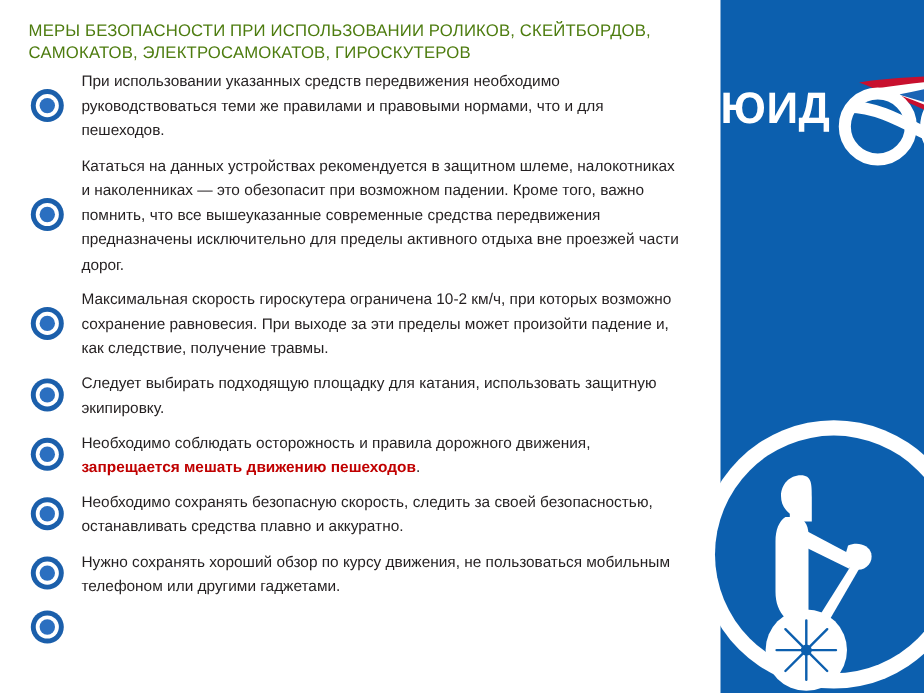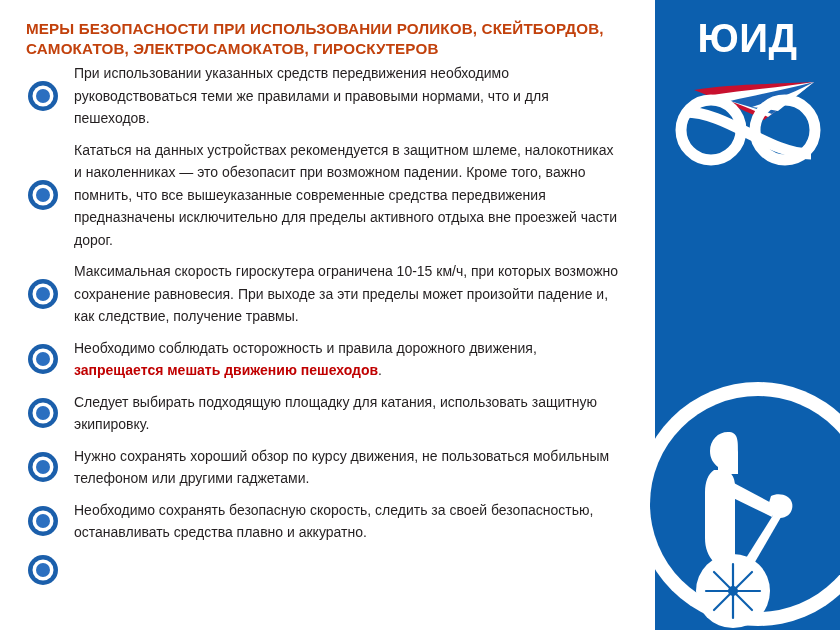--- a/index.html
+++ b/index.html
@@ -30,21 +30,21 @@
   }
 
   
   .logo-block {
     position: absolute;
     top: 18px;
     right: 0;
     width: 185px;
     height: 165px;
     display: flex;
-    flex-direction: column;
+    flex-direction: row;
     align-items: center;
   }
   .logo-word {
     color: #ffffff;
     font-weight: bold;
     font-size: 40px;
     letter-spacing: 0.5px;
     line-height: 1;
     margin: 0 0 4px 0;
     font-family: "Liberation Sans", sans-serif;
@@ -72,23 +72,23 @@
     top: 0;
     width: 655px;
     height: 630px;
   }
   .title {
     position: absolute;
     left: 26px;
     top: 19px;
     width: 600px;
     margin: 0;
-    color: #c2410c;
+    color: #4d7c0f;
     font-size: 15.2px;
-    font-weight: bold;
+    font-weight: normal;
     line-height: 20px;
     letter-spacing: 0.15px;
     text-transform: uppercase;
   }
 
   .list {
     position: absolute;
     left: 0;
     top: 62px;
     width: 655px;
@@ -212,21 +212,32 @@
       </li>
 
       <li class="item">
         <span class="bullet">
           <svg viewBox="0 0 34 34" xmlns="http://www.w3.org/2000/svg">
             <circle cx="17" cy="17" r="15" fill="#1b5fab"></circle>
             <circle cx="17" cy="17" r="10.5" fill="#ffffff"></circle>
             <circle cx="17" cy="17" r="7" fill="#2b6fc0"></circle>
           </svg>
         </span>
-        <span class="item-text">Максимальная скорость гироскутера ограничена 10-15 км/ч, при которых возможно сохранение равновесия. При выходе за эти пределы может произойти падение и, как следствие, получение травмы.</span>
+        <span class="item-text">Максимальная скорость гироскутера ограничена 10-2 км/ч, при которых возможно сохранение равновесия. При выходе за эти пределы может произойти падение и, как следствие, получение травмы.</span>
+      </li>
+
+      <li class="item">
+        <span class="bullet">
+          <svg viewBox="0 0 34 34" xmlns="http://www.w3.org/2000/svg">
+            <circle cx="17" cy="17" r="15" fill="#1b5fab"></circle>
+            <circle cx="17" cy="17" r="10.5" fill="#ffffff"></circle>
+            <circle cx="17" cy="17" r="7" fill="#2b6fc0"></circle>
+          </svg>
+        </span>
+        <span class="item-text">Следует выбирать подходящую площадку для катания, использовать защитную экипировку.</span>
       </li>
 
       <li class="item">
         <span class="bullet">
           <svg viewBox="0 0 34 34" xmlns="http://www.w3.org/2000/svg">
             <circle cx="17" cy="17" r="15" fill="#1b5fab"></circle>
             <circle cx="17" cy="17" r="10.5" fill="#ffffff"></circle>
             <circle cx="17" cy="17" r="7" fill="#2b6fc0"></circle>
           </svg>
         </span>
@@ -234,43 +245,32 @@
       </li>
 
       <li class="item">
         <span class="bullet">
           <svg viewBox="0 0 34 34" xmlns="http://www.w3.org/2000/svg">
             <circle cx="17" cy="17" r="15" fill="#1b5fab"></circle>
             <circle cx="17" cy="17" r="10.5" fill="#ffffff"></circle>
             <circle cx="17" cy="17" r="7" fill="#2b6fc0"></circle>
           </svg>
         </span>
-        <span class="item-text">Следует выбирать подходящую площадку для катания, использовать защитную экипировку.</span>
+        <span class="item-text">Необходимо сохранять безопасную скорость, следить за своей безопасностью, останавливать средства плавно и аккуратно.</span>
       </li>
 
       <li class="item">
         <span class="bullet">
           <svg viewBox="0 0 34 34" xmlns="http://www.w3.org/2000/svg">
             <circle cx="17" cy="17" r="15" fill="#1b5fab"></circle>
             <circle cx="17" cy="17" r="10.5" fill="#ffffff"></circle>
             <circle cx="17" cy="17" r="7" fill="#2b6fc0"></circle>
           </svg>
         </span>
         <span class="item-text">Нужно сохранять хороший обзор по курсу движения, не пользоваться мобильным телефоном или другими гаджетами.</span>
-      </li>
-
-      <li class="item">
-        <span class="bullet">
-          <svg viewBox="0 0 34 34" xmlns="http://www.w3.org/2000/svg">
-            <circle cx="17" cy="17" r="15" fill="#1b5fab"></circle>
-            <circle cx="17" cy="17" r="10.5" fill="#ffffff"></circle>
-            <circle cx="17" cy="17" r="7" fill="#2b6fc0"></circle>
-          </svg>
-        </span>
-        <span class="item-text">Необходимо сохранять безопасную скорость, следить за своей безопасностью, останавливать средства плавно и аккуратно.</span>
       </li>
 
       <li class="item">
         <span class="bullet">
           <svg viewBox="0 0 34 34" xmlns="http://www.w3.org/2000/svg">
             <circle cx="17" cy="17" r="15" fill="#1b5fab"></circle>
             <circle cx="17" cy="17" r="10.5" fill="#ffffff"></circle>
             <circle cx="17" cy="17" r="7" fill="#2b6fc0"></circle>
           </svg>
         </span>

